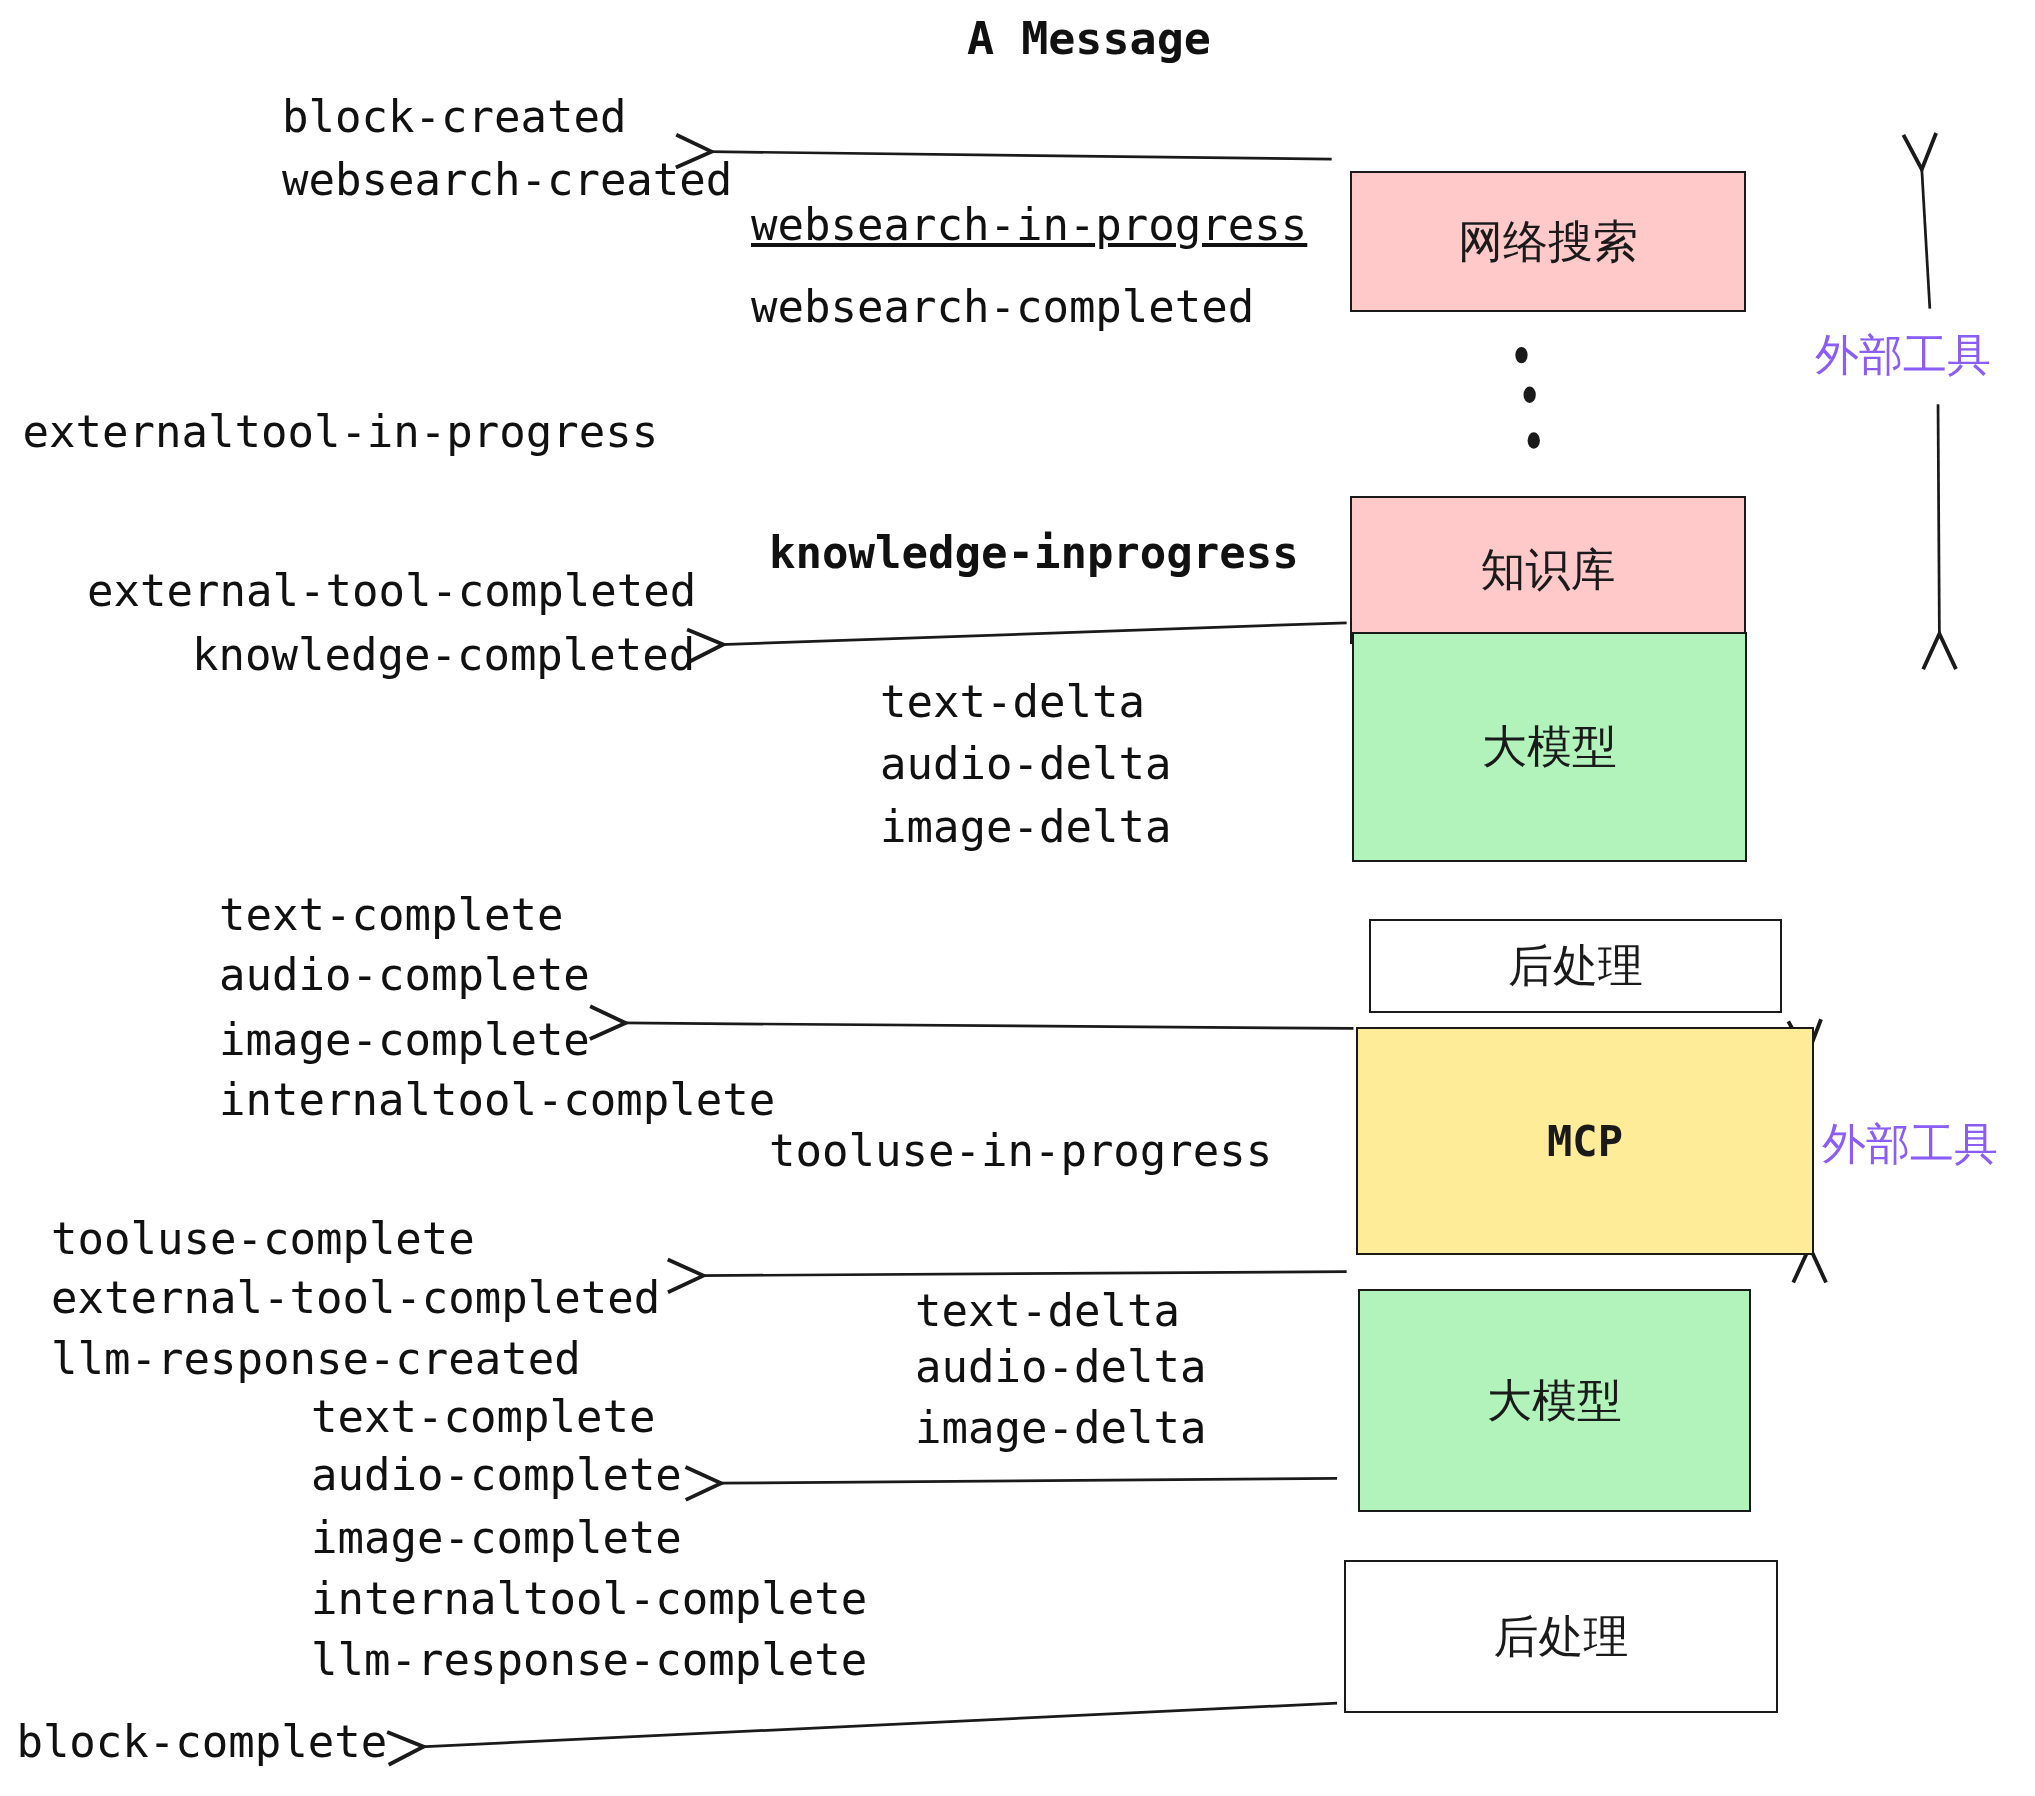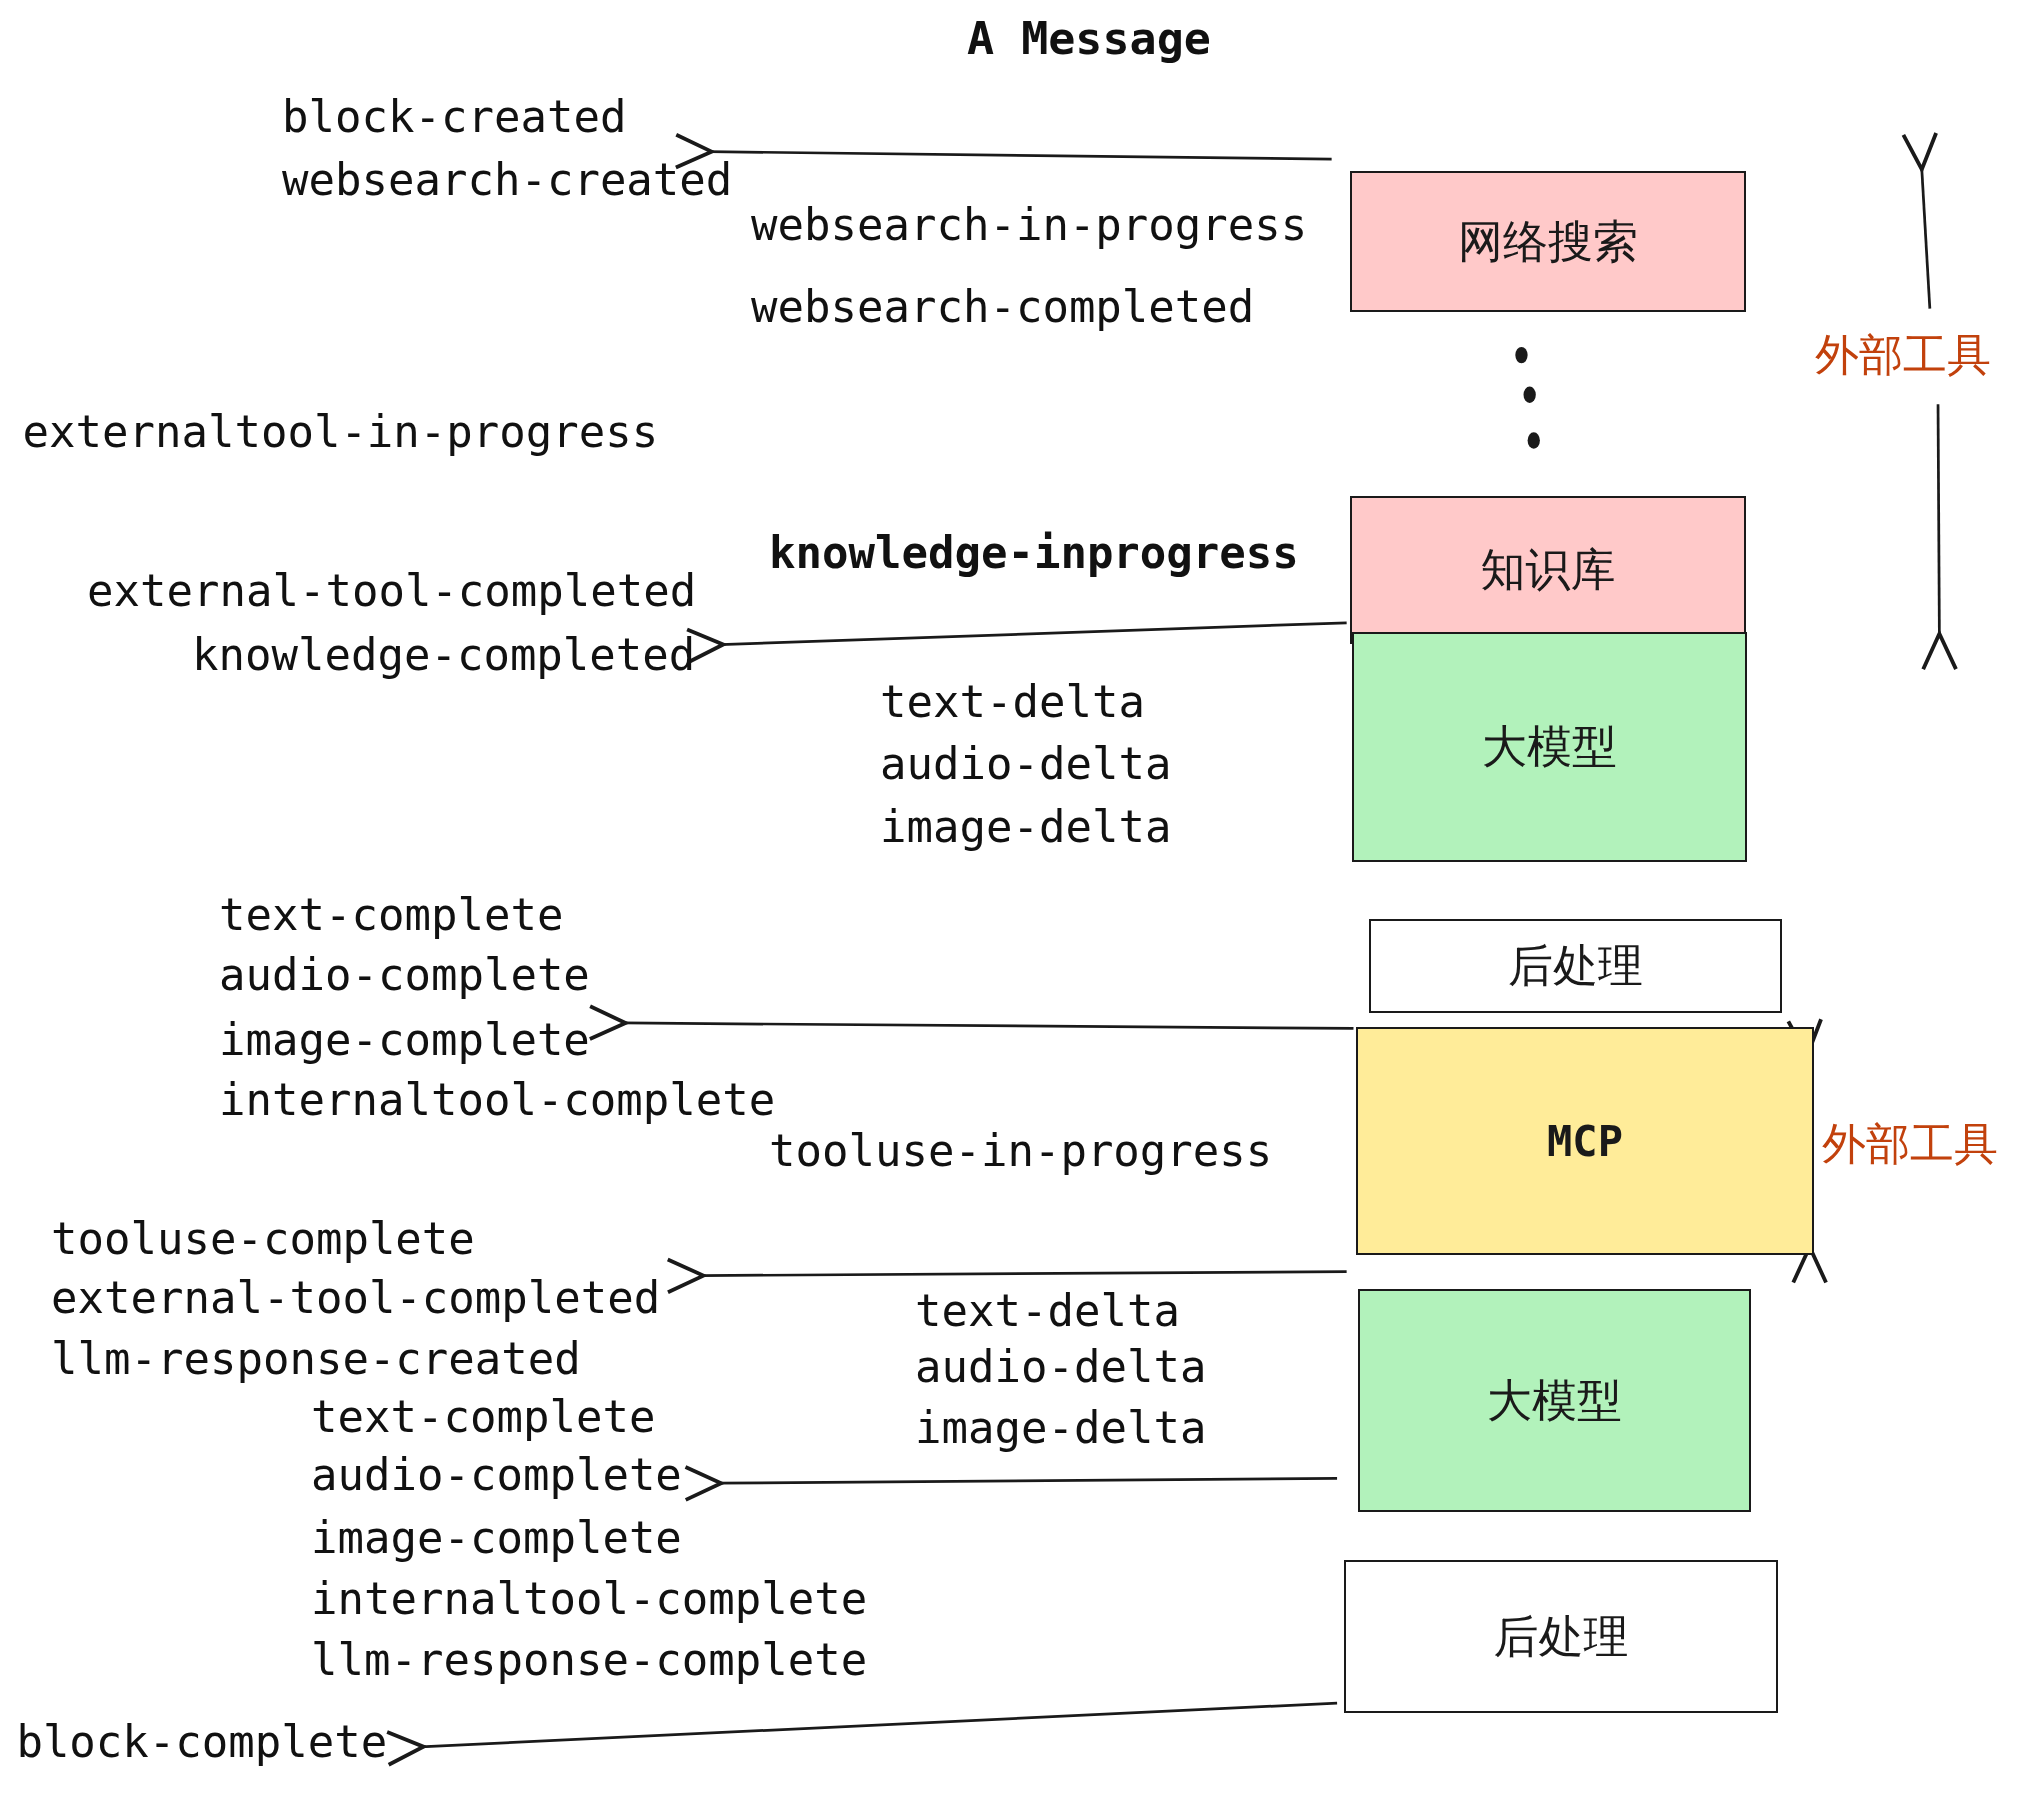--- a/index.html
+++ b/index.html
@@ -9,21 +9,21 @@
   .title{position:absolute;font-size:45px;font-weight:bold;white-space:nowrap;color:#111;}
   .box{position:absolute;display:flex;align-items:center;justify-content:center;
        border:2.7px solid #1a1a1a;box-sizing:border-box;
        font-family:"DejaVu Sans","Liberation Sans",sans-serif;font-size:45px;color:#1a1a1a;text-align:right;}
   .box-pink{background:var(--c-pink,#ffc9c9);}
   .box-green{background:var(--c-green,#b2f2bb);}
   .box-yellow{background:var(--c-yellow,#ffec99);}
   .box-white{background:var(--c-white,#ffffff);}
   .box-mono{font-family:"DejaVu Sans Mono",monospace;font-weight:bold;font-size:42px;}
   .sidelbl{position:absolute;font-family:Liberation Mono, monospace;
-           font-size:44px;white-space:nowrap;color:#c2410c;}
+           font-size:44px;white-space:nowrap;color:#8b5cf6;}
   svg.overlay{position:absolute;left:0;top:0;width:2035px;height:1796px;pointer-events:none;}
   svg .ln{stroke:#1a1a1a;stroke-width:4;fill:none;}
 </style>
 </head>
 <body>
 
 <div id="canvas">
 
   <svg class="overlay" viewBox="0 0 2980 2630">
     <defs>
@@ -43,21 +43,21 @@
     <path class="ln" d="M2650 1700 L2650 1830" marker-end="url(#ah)"></path>
     <ellipse cx="2228" cy="520" rx="9" ry="12" fill="#1a1a1a"></ellipse>
     <ellipse cx="2240" cy="578" rx="9" ry="12" fill="#1a1a1a"></ellipse>
     <ellipse cx="2246" cy="645" rx="9" ry="12" fill="#1a1a1a"></ellipse>
   </svg>
 
   <div class="title" style="left:967px;top:12.3px;">A Message</div>
 
   <div class="evt" style="left:282px;top:93px;">block-created</div>
   <div class="evt" style="left:282px;top:156px;">websearch-created</div>
-  <div class="evt" style="left:751px;top:201px;">websearch-in-progress</div>
+  <div class="evt" style="left:751px;top:201px;text-decoration:underline;">websearch-in-progress</div>
   <div class="evt" style="left:751px;top:283px;">websearch-completed</div>
   <div class="evt" style="left:22.5px;top:408px;">externaltool-in-progress</div>
   <div class="evt" style="left:769px;top:529px;font-weight:bold;">knowledge-inprogress</div>
   <div class="evt" style="left:87px;top:567px;">external-tool-completed</div>
   <div class="evt" style="left:192px;top:631px;">knowledge-completed</div>
   <div class="evt" style="left:880px;top:678px;">text-delta</div>
   <div class="evt" style="left:880px;top:740px;">audio-delta</div>
   <div class="evt" style="left:880px;top:803px;">image-delta</div>
   <div class="evt" style="left:219px;top:891px;">text-complete</div>
   <div class="evt" style="left:219px;top:951px;">audio-complete</div>

